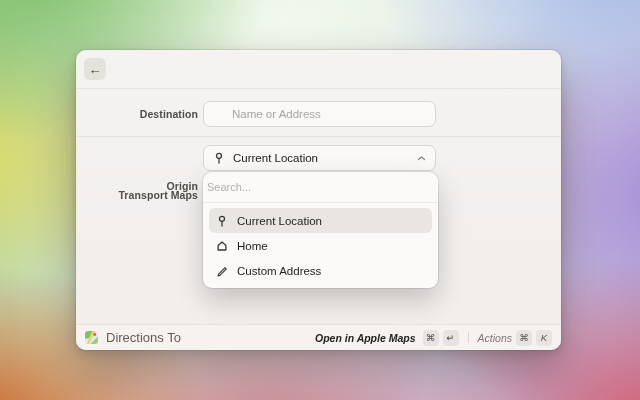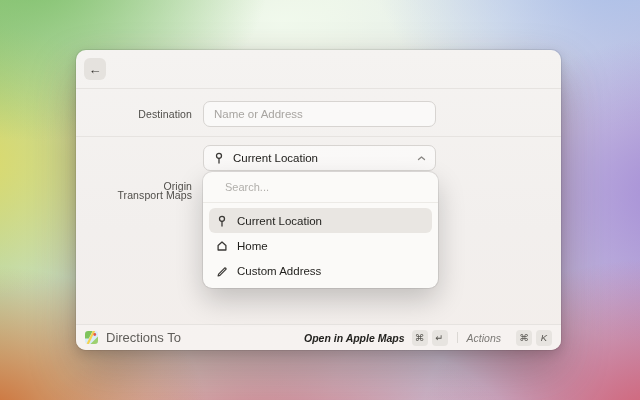--- a/index.html
+++ b/index.html
@@ -32,48 +32,48 @@
     border:none; border-radius:6px; background:#e5e2de;
     color:#35332f; font-size:13px; line-height:21px; text-align:center;
     cursor:pointer; font-family:inherit; padding:0;
   }
 
   .divider { position:absolute; left:0; right:0; height:1px; background:#e6e3e0; }
   .hdr-div { top:38px; }
   .row-div { top:86px; }
 
   .f-label {
-    position:absolute; left:2px; width:114px; height:26px; line-height:26px;
-    text-align:right; font-size:10.5px; font-weight:400; color:#504e4a;
+    position:absolute; left:8px; width:114px; height:26px; line-height:26px;
+    text-align:right; font-size:10.5px; font-weight:700; color:#504e4a;
     letter-spacing:0.1px;
   }
   .l-dest { top:51px; }
   .l-origin { top:95px;margin-top:28px; }
   .l-transport { top:132px; }
 
   .f-input, .f-select {
     position:absolute; left:127px; width:233px; height:26px;
     border:1px solid #d7d4d1; border-radius:7px; background:rgba(255,255,255,0.55);
     font-size:11.5px; color:#22211e; font-family:inherit;
   }
-  .f-input { top:51px; padding:0 10px; outline:none; }
+  .f-input { top:51px; padding:0 28px; outline:none; }
   .f-input::placeholder { color:#a8a5a1; }
   .f-select { top:95px; display:flex; align-items:center; gap:8px; padding:0 9px; cursor:pointer; }
   .f-select .chev { margin-left:auto; display:flex; }
 
   .icon12 { width:12px; height:12px; flex:0 0 12px; display:block; }
 
   .dropdown {
     position:absolute; left:127px; top:122px; width:235px; height:116px;
     background:#fbfaf8; border-radius:9px; z-index:5;
     box-shadow:0 0 0 1px rgba(0,0,0,0.08), 0 12px 28px rgba(0,0,0,0.20);
   }
   .dd-search {
     display:block; width:100%; height:30px; border:none; outline:none;
-    background:transparent; padding:0 22px; font-size:11px; color:#22211e;
+    background:transparent; padding:0 4px; font-size:11px; color:#22211e;
     font-family:inherit; border-radius:9px 9px 0 0;
   }
   .dd-search::placeholder { color:#b1afab; }
   .dd-div { top:30px; background:#eceae6; }
   .dd-list { position:absolute; top:31px; left:0; right:0; padding:5px 6px; }
   .dd-item {
     display:flex; align-items:center; gap:9px; height:25px;
     border-radius:6px; padding:0 7px; font-size:11.5px; color:#201f1c; cursor:pointer;
   }
   .dd-item.selected { background:#e9e6e2; }
@@ -81,21 +81,21 @@
   .footer {
     position:absolute; left:0; right:0; bottom:0; height:26px;
     border-top:1px solid #e6e3e0; border-radius:0 0 10px 10px;
     background:rgba(248,245,242,0.65);
     display:flex; align-items:center; padding:0 9px; gap:6px;
     font-size:10.5px; color:#6e6c68;
   }
   .app-name { color:#5f5d59; font-size:13px; margin-left:2px; }
   .footer-right { margin-left:auto; display:flex; align-items:center; gap:4px;font-style:italic; }
   .primary-label { font-weight:700; color:#23221f; margin-right:3px; }
-  .actions-label { color:#7b7975; margin-right:11px; }
+  .actions-label { color:#7b7975; margin-right:0; }
   .keycap {
     min-width:16px; height:16px; border-radius:4px; background:#e7e4e0;
     color:#56544f; font-size:9.5px; display:inline-flex; align-items:center;
     justify-content:center; padding:0 3px; cursor:pointer;
   }
   .vdiv { width:1px; height:11px; background:#dbd8d4; margin:0 5px; }
 </style>
 </head>
 <body>
 

